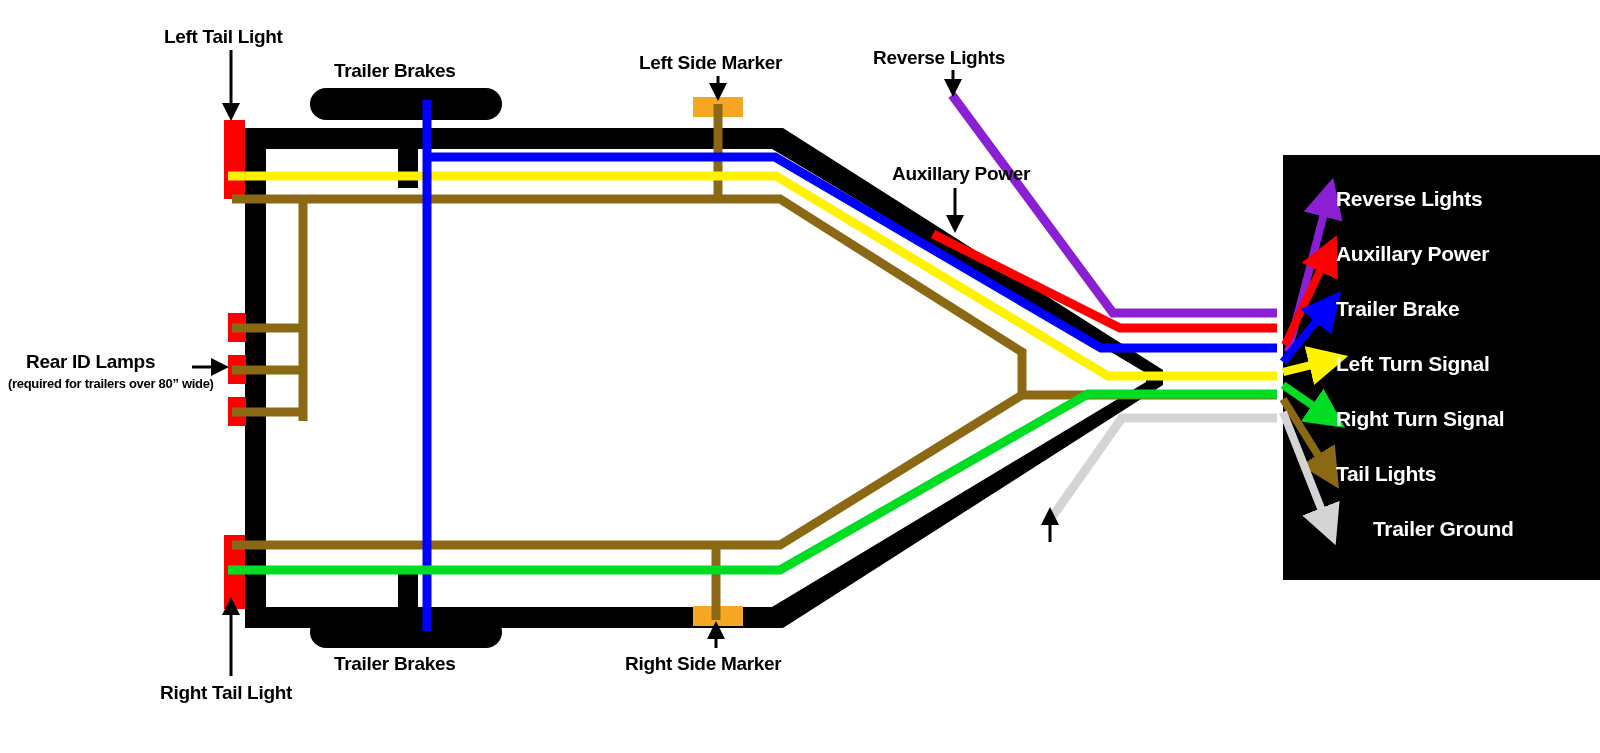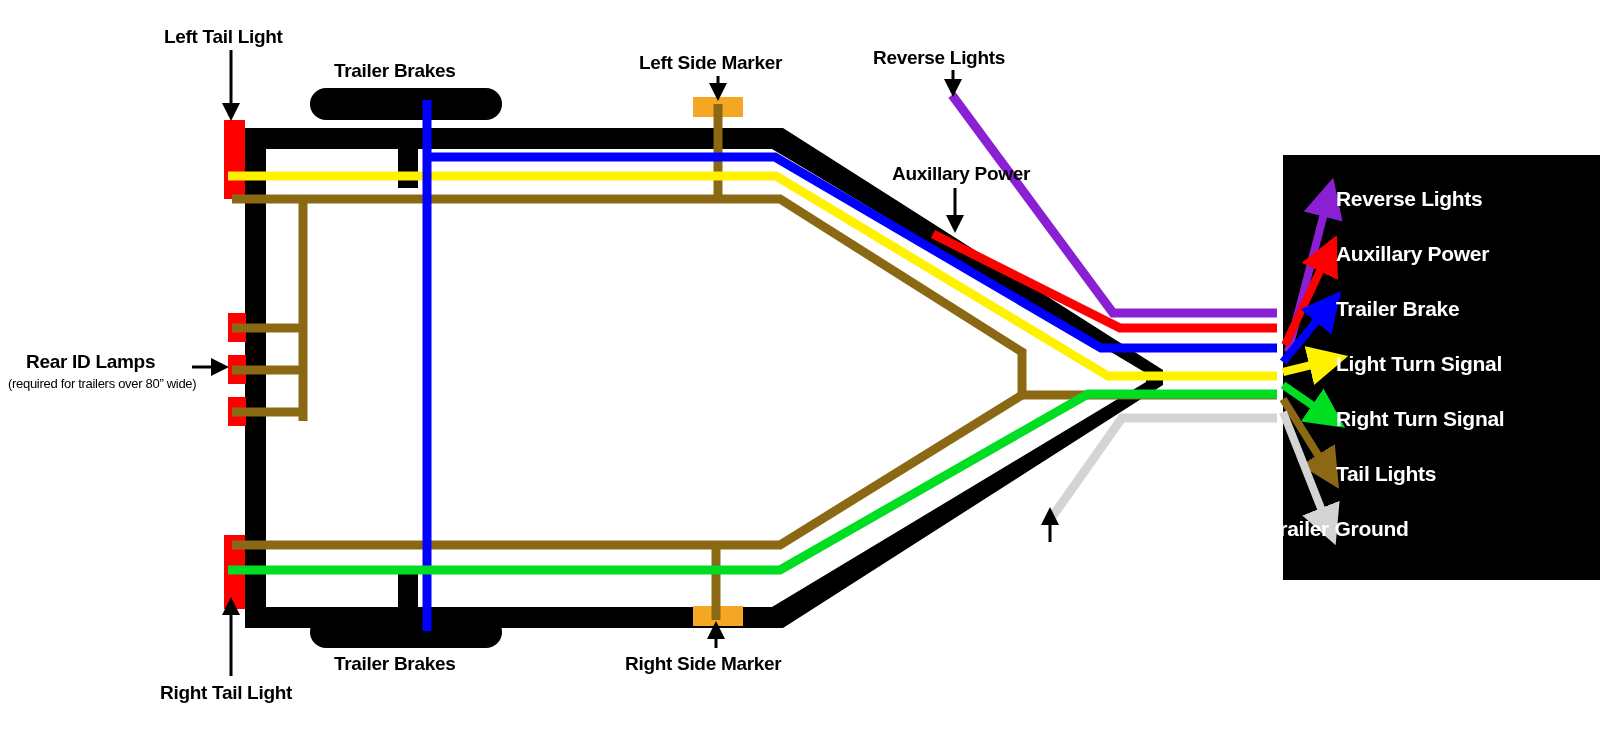--- a/index.html
+++ b/index.html
@@ -26,21 +26,21 @@
   }
   .lbl {
     position: absolute;
     font-family: "Liberation Sans", sans-serif;
     font-weight: bold;
     color: #000000;
     white-space: nowrap;
     letter-spacing: -0.3px;
   }
   .lbl-main { font-size: 19px; }
-  .lbl-sub  { font-size: 13px; font-weight: normal; }
+  .lbl-sub  { font-size: 13px; font-weight: bold; }
   .legend-lbl {
     position: absolute;
     font-family: "Liberation Sans", sans-serif;
     font-weight: bold;
     font-size: 21px;
     color: #ffffff;
     white-space: nowrap;
     letter-spacing: -0.3px;
   }
 </style>
@@ -186,18 +186,18 @@
 
   <div class="lbl lbl-main" style="left:160px; top:682px;">Right Tail Light</div>
 
   <div class="lbl lbl-main" style="left:334px; top:653px;">Trailer Brakes</div>
 
   <div class="lbl lbl-main" style="left:625px; top:653px;">Right Side Marker</div>
 
   <div class="legend-lbl" style="left:1336px; top:187px;">Reverse Lights</div>
   <div class="legend-lbl" style="left:1336px; top:242px;">Auxillary Power</div>
   <div class="legend-lbl" style="left:1336px; top:297px;">Trailer Brake</div>
-  <div class="legend-lbl" style="left:1336px; top:352px;">Light Turn Signal</div>
+  <div class="legend-lbl" style="left:1336px; top:352px;">Left Turn Signal</div>
   <div class="legend-lbl" style="left:1336px; top:407px;">Right Turn Signal</div>
   <div class="legend-lbl" style="left:1336px; top:462px;">Tail Lights</div>
-  <div class="legend-lbl" style="left:1268px; top:517px;">Trailer Ground</div>
+  <div class="legend-lbl" style="left:1373px; top:517px;">Trailer Ground</div>
 
 </div>
 
 </body></html>

